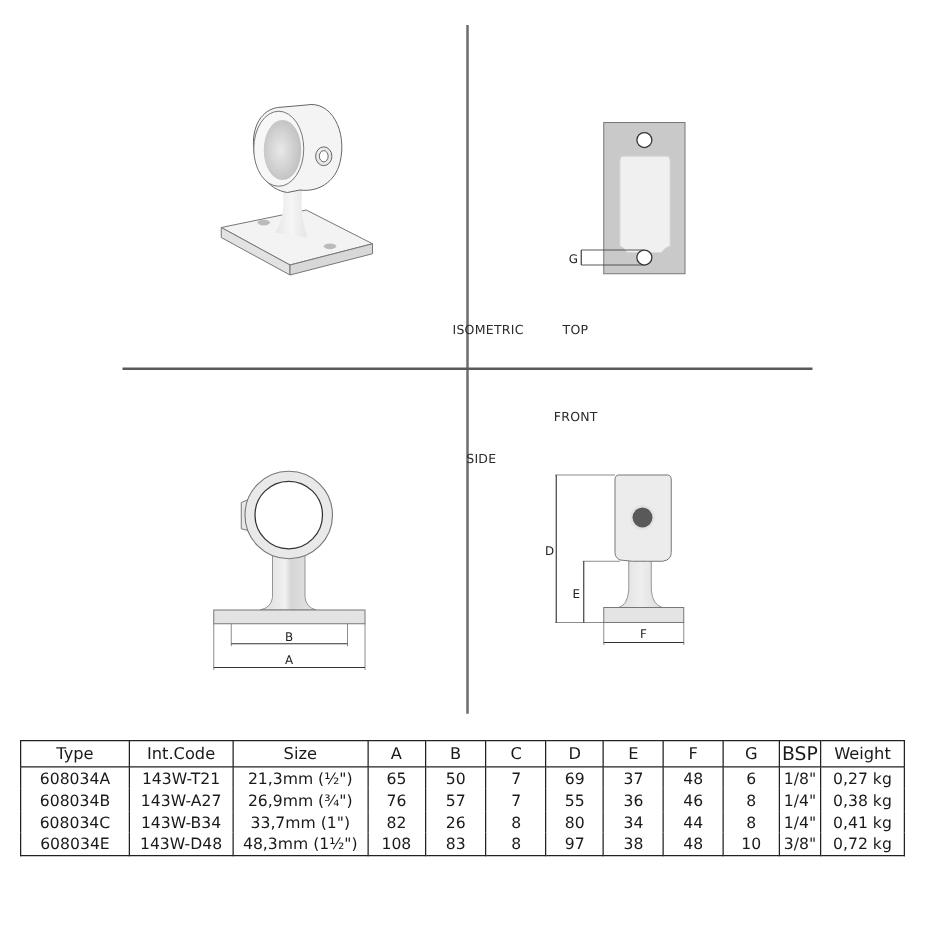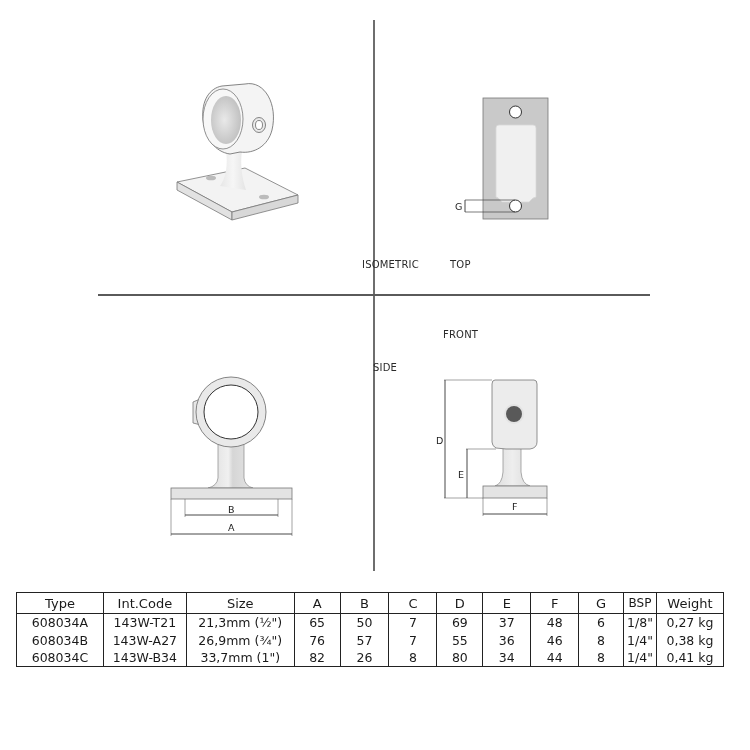--- a/index.html
+++ b/index.html
@@ -152,21 +152,21 @@
       <th>Type</th>
       <th>Int.Code</th>
       <th>Size</th>
       <th>A</th>
       <th>B</th>
       <th>C</th>
       <th>D</th>
       <th>E</th>
       <th>F</th>
       <th>G</th>
-      <th style="font-size:12px">BSP</th>
+      <th style="font-size:15px">BSP</th>
       <th>Weight</th>
     </tr>
   </thead>
   <tbody>
     <tr>
       <td>608034A</td>
       <td>143W-T21</td>
       <td>21,3mm (½")</td>
       <td>65</td>
       <td>50</td>
@@ -199,14 +199,28 @@
       <td>82</td>
       <td>26</td>
       <td>8</td>
       <td>80</td>
       <td>34</td>
       <td>44</td>
       <td>8</td>
       <td>1/4"</td>
       <td>0,41 kg</td>
     </tr>
+    <tr>
+      <td>608034E</td>
+      <td>143W-D48</td>
+      <td>48,3mm (1½")</td>
+      <td>108</td>
+      <td>83</td>
+      <td>8</td>
+      <td>97</td>
+      <td>38</td>
+      <td>48</td>
+      <td>10</td>
+      <td>3/8"</td>
+      <td>0,72 kg</td>
+    </tr>
   </tbody>
 </table>
 
 </body></html>

